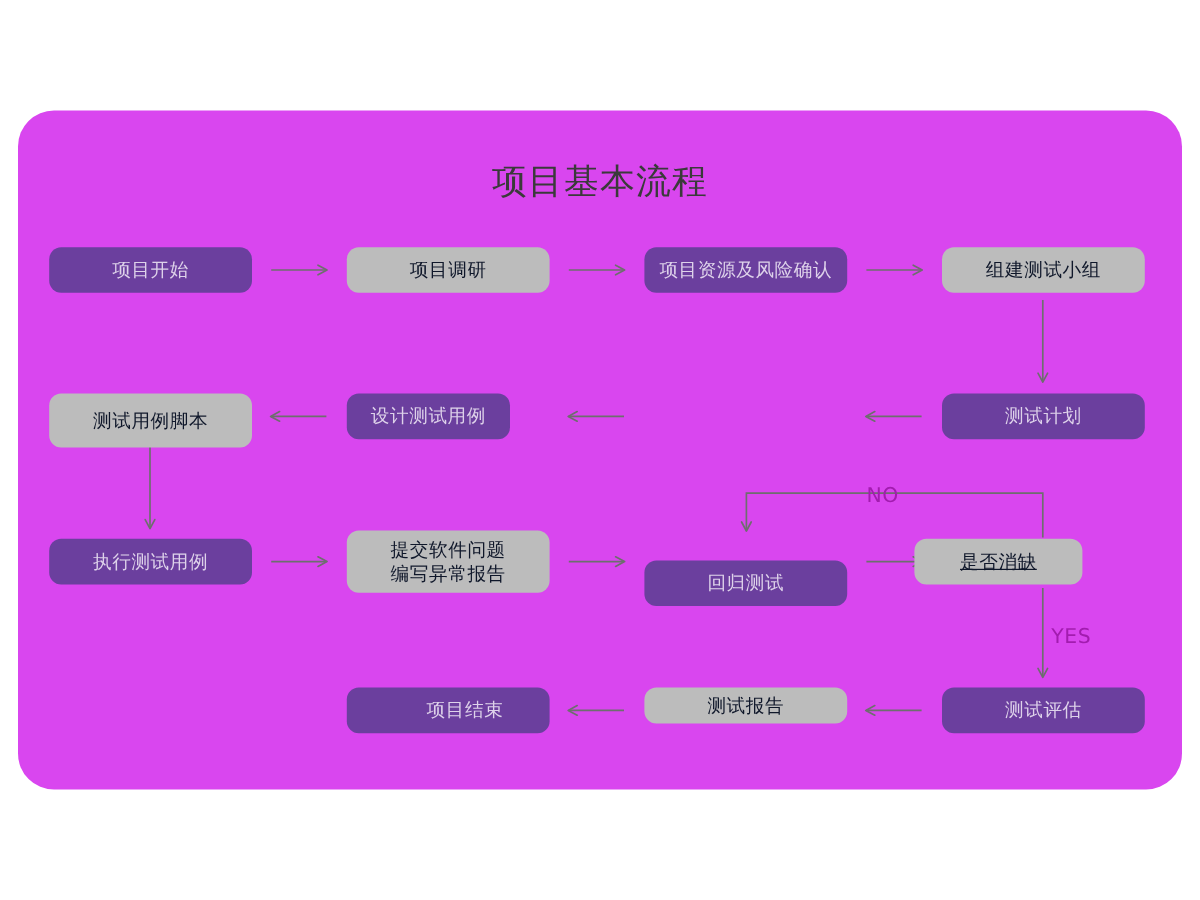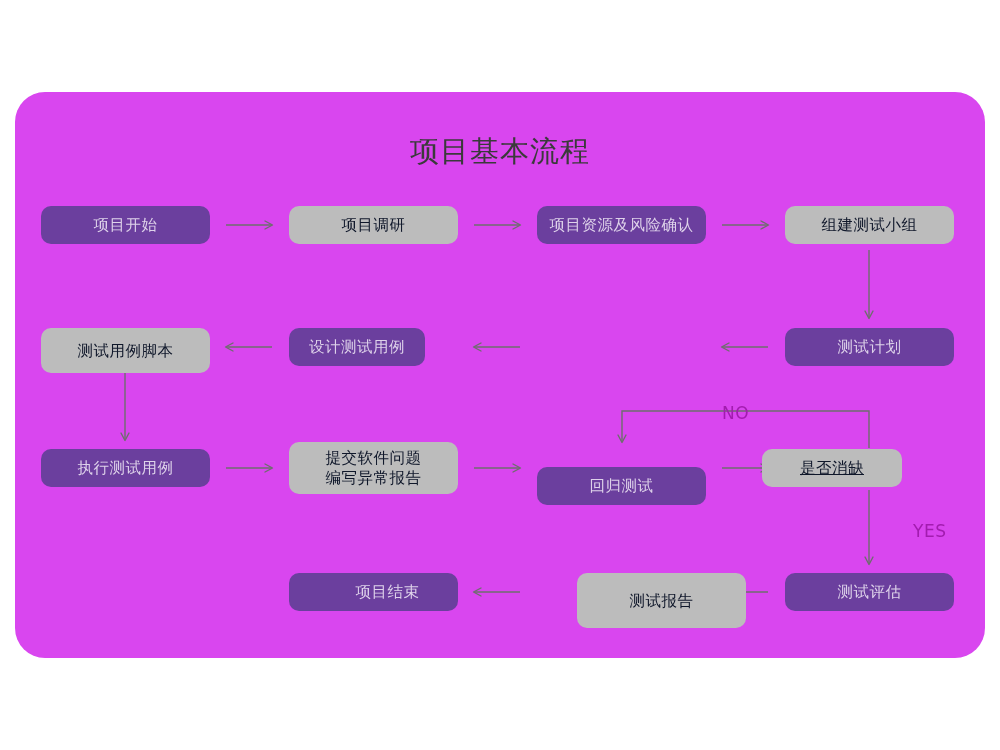--- a/index.html
+++ b/index.html
@@ -120,21 +120,21 @@
       <path d="M869,448 L869,411 L622,411 L622,442" marker-end="url(#ah)"></path>
 
       <line x1="869" y1="490" x2="869" y2="564" marker-end="url(#ah)"></line>
 
       <line x1="768" y1="592" x2="722" y2="592" marker-end="url(#ah)"></line>
       <line x1="520" y1="592" x2="474" y2="592" marker-end="url(#ah)"></line>
     </g>
   </svg>
 
   <div class="edge-label" style="left:722px; top:403px;">NO</div>
-  <div class="edge-label" style="left:876px; top:521px;margin-left:37px;">YES</div>
+  <div class="edge-label" style="left:876px; top:521px;">YES</div>
 
   <div class="node purple" style="left:41px; top:206px; width:169px; height:38px;">项目开始</div>
 
   <div class="node gray" style="left:289px; top:206px; width:169px; height:38px;">项目调研</div>
 
   <div class="node purple" style="left:537px; top:206px; width:169px; height:38px;">项目资源及风险确认</div>
 
   <div class="node gray" style="left:785px; top:206px; width:169px; height:38px;">组建测试小组</div>
 
   <div class="node gray" style="left:41px; top:328px; width:169px; height:45px;">测试用例脚本</div>
@@ -148,17 +148,17 @@
 
   <div class="node gray" style="left:289px; top:442px; width:169px; height:52px;">提交软件问题
 编写异常报告</div>
 
   <div class="node purple" style="left:537px; top:467px; width:169px; height:38px;">回归测试</div>
 
   <div class="node gray" style="left:762px; top:449px; width:140px; height:38px;text-decoration:underline;">是否消缺</div>
 
   <div class="node purple" style="left:289px; top:573px; width:169px; height:38px;padding-left:28px;">项目结束</div>
 
-  <div class="node gray" style="left:537px; top:573px; width:169px; height:55px;margin-left:40px;">测试报告</div>
+  <div class="node gray" style="left:537px; top:573px; width:169px; height:30px;">测试报告</div>
 
   <div class="node purple" style="left:785px; top:573px; width:169px; height:38px;">测试评估</div>
 
 </div>
 
 </body></html>

